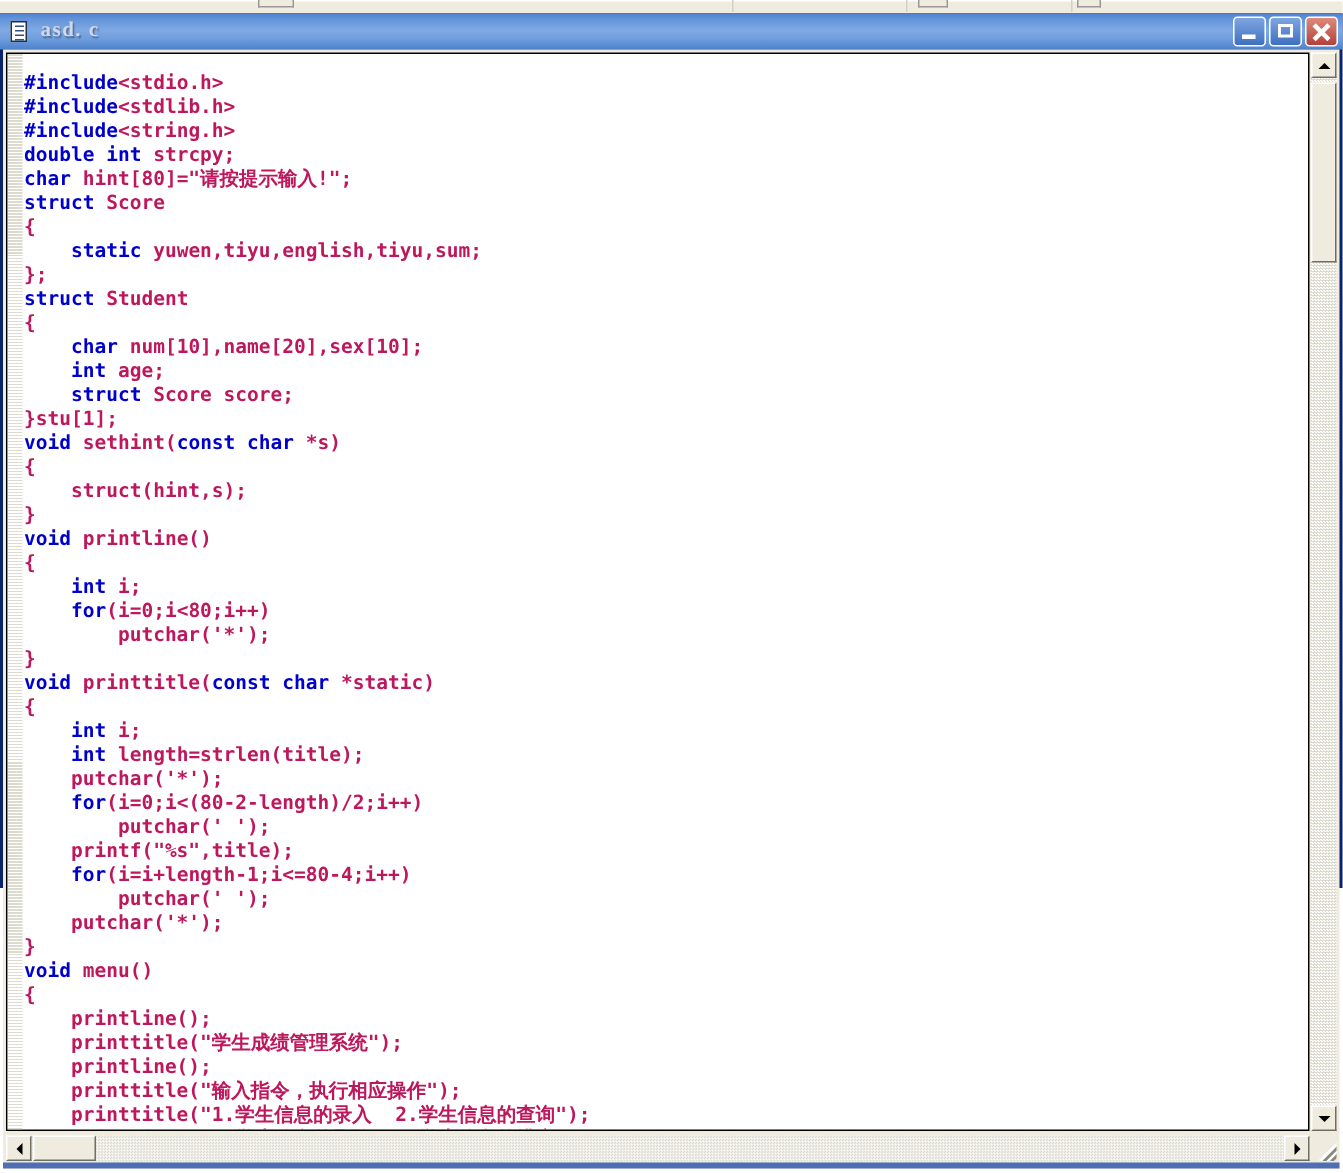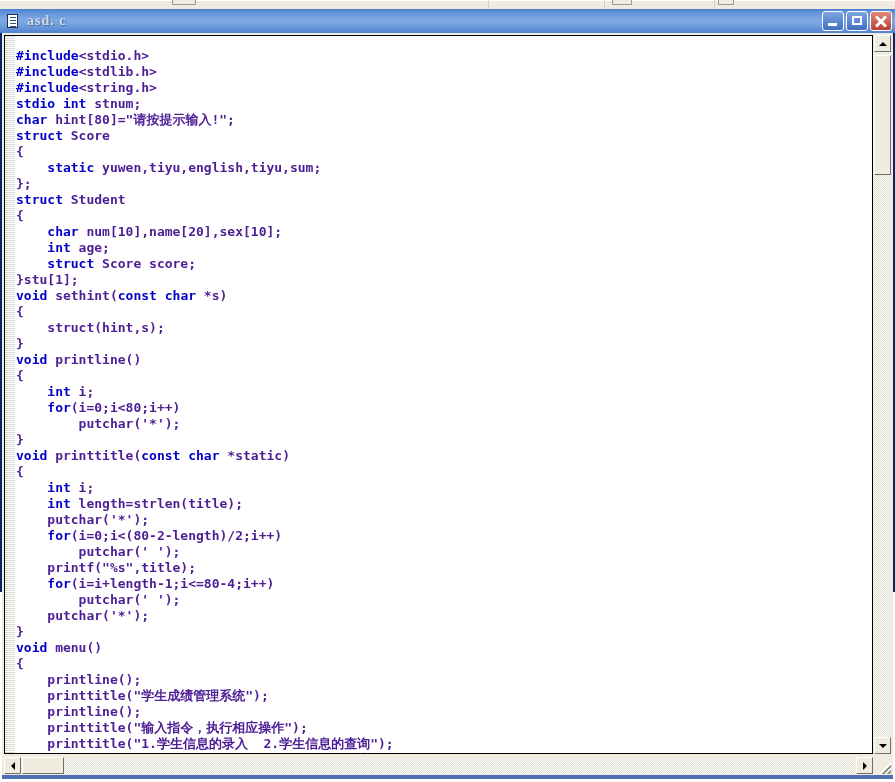--- a/index.html
+++ b/index.html
@@ -170,21 +170,21 @@
     right: 0;
     font-family: "DejaVu Sans Mono", "Liberation Mono", monospace;
     font-size: 13px;
     font-weight: bold;
     line-height: 16px;
     color: #000000;
     white-space: pre;
     letter-spacing: 0px;
   }
   #code .kw  { color: #0000cc; }
-  #code .str { color: #4c1d95; }
+  #code .str { color: #be185d; }
 
   
   #vscroll {
     position: absolute;
     right: 2px; top: 2px;
     width: 17px;
     height: 719px;
     background: #efebde;
     box-sizing: border-box;
   }
@@ -319,21 +319,21 @@
     </span>
   </div>
 
   <div id="client">
 
     <div id="editor-pane">
       <div id="gutter"></div>
       <pre id="code"><span class="kw">#include</span><span class="str">&lt;stdio.h&gt;</span>
 <span class="kw">#include</span><span class="str">&lt;stdlib.h&gt;</span>
 <span class="kw">#include</span><span class="str">&lt;string.h&gt;</span>
-<span class="kw">stdio int</span><span class="str"> stnum;</span>
+<span class="kw">double int</span><span class="str"> strcpy;</span>
 <span class="kw">char</span><span class="str"> hint[80]="请按提示输入!";</span>
 <span class="kw">struct</span><span class="str"> Score</span>
 <span class="str">{</span>
 <span class="str">    </span><span class="kw">static</span><span class="str"> yuwen,tiyu,english,tiyu,sum;</span>
 <span class="str">};</span>
 <span class="kw">struct</span><span class="str"> Student</span>
 <span class="str">{</span>
 <span class="str">    </span><span class="kw">char</span><span class="str"> num[10],name[20],sex[10];</span>
 <span class="str">    </span><span class="kw">int</span><span class="str"> age;</span>
 <span class="str">    </span><span class="kw">struct</span><span class="str"> Score score;</span>

